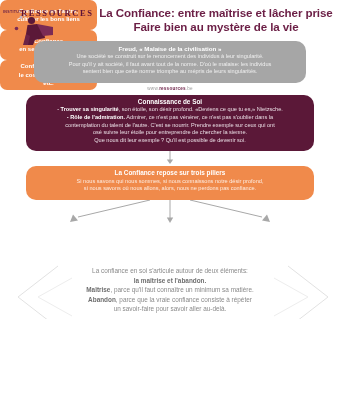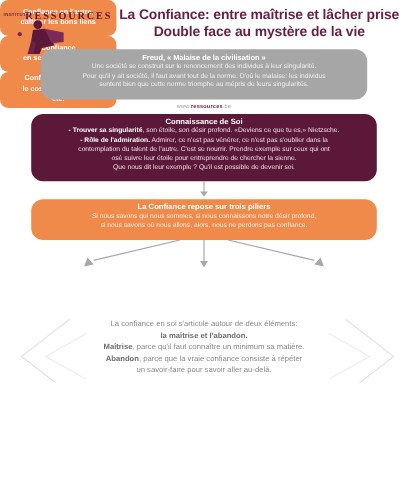--- a/index.html
+++ b/index.html
@@ -112,21 +112,21 @@
           <circle cx="18.5" cy="6.5" r="3.6" fill="#5b1838"></circle>
           <path d="M14.5 11 L24 10 L30 14 L32 24 L22 26 L20 31 L12 31 L13 20 Z" fill="#5b1838"></path>
           <path d="M24 10 L40 13 L40 21 L30 22 Z" fill="#7b2b55"></path>
           <path d="M13 20 L10 31 L15 31 L17 22 Z" fill="#6b2347"></path>
         </svg>
       </div>
     </div>
 
     <div class="title-wrap">
       <div class="title1">La Confiance: entre maîtrise et lâcher prise</div>
-      <div class="title2">Double face au mystère de la vie</div>
+      <div class="title2">Faire bien au mystère de la vie</div>
     </div>
   </div>
 
   <div class="box gray" style="left:34px;top:41px;width:272px;height:42px;padding:4px 6px 0;">
     <div class="hd">Freud, « Malaise de la civilisation »</div>
     <div class="bd">Une société se construit sur le renoncement des individus à leur singularité.</div>
     <div class="bd">Pour qu'il y ait société, il faut avant tout de la norme. D'où le malaise: les individus</div>
     <div class="bd">sentent bien que cette norme triomphe au mépris de leurs singularités.</div>
   </div>
 

